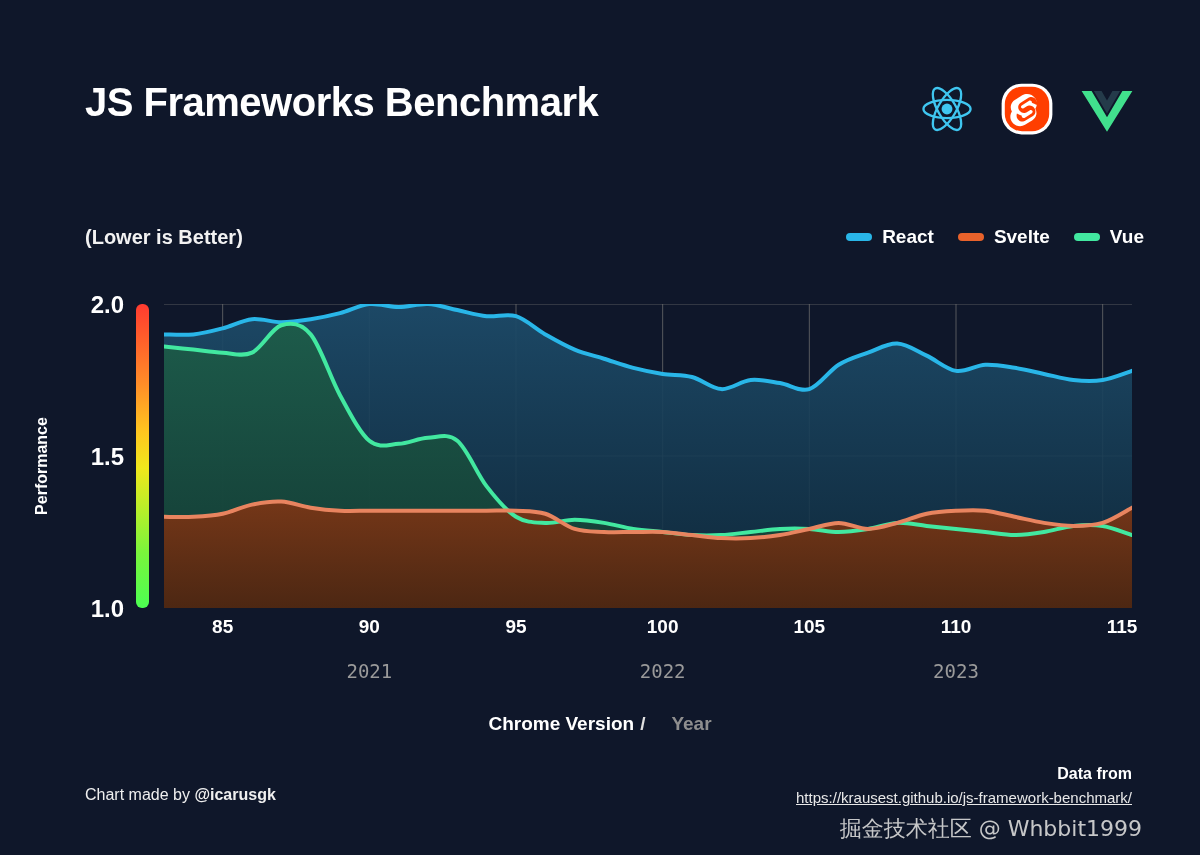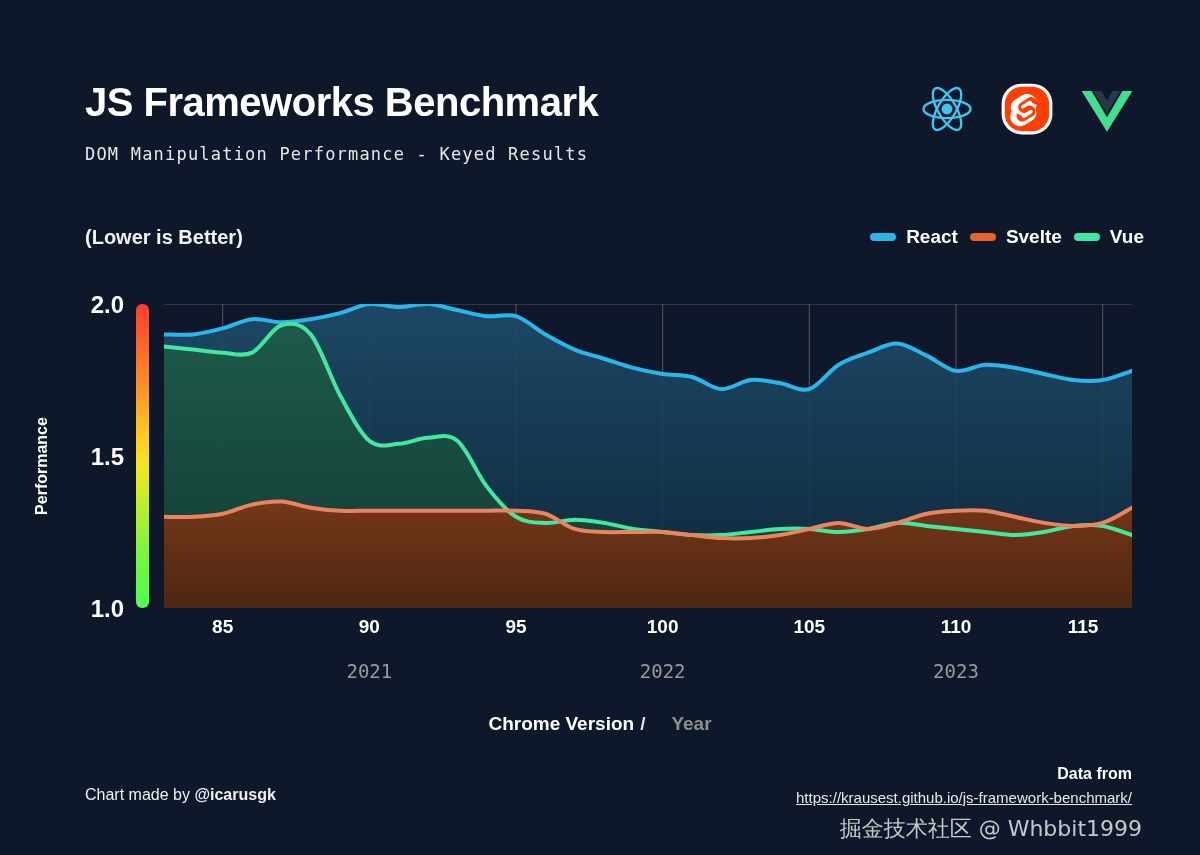--- a/index.html
+++ b/index.html
@@ -62,21 +62,21 @@
     font-size: 20px;
     font-weight: bold;
     color: #f2f2f2;
     white-space: nowrap;
   }
   #legend {
     position: absolute;
     right: 56px;
     top: 226px;
     display: flex;
-    gap: 12px;
+    gap: 24px;
   }
   .legend-item {
     display: flex;
     align-items: center;
     gap: 10px;
   }
   .legend-swatch {
     width: 26px;
     height: 8px;
     border-radius: 4px;
@@ -238,21 +238,20 @@
     font-family: "DejaVu Sans", sans-serif;
     margin-top: 8px;
   }
 </style>
 </head>
 <body>
 
 <div id="page">
 
   <div id="chart-title">JS Frameworks Benchmark</div>
-  <div id="chart-subtitle">DOM Manipulation Performance - Keyed Results</div>
 
   <div id="logo-row">
     <span>
       <svg class="logo" viewBox="0 0 64 64" aria-hidden="true">
         <circle cx="32" cy="32" r="6" fill="#3FC6F0"></circle>
         <g fill="none" stroke="#3FC6F0" stroke-width="2.6">
           <ellipse cx="32" cy="32" rx="26" ry="10"></ellipse>
           <ellipse cx="32" cy="32" rx="26" ry="10" transform="rotate(60 32 32)"></ellipse>
           <ellipse cx="32" cy="32" rx="26" ry="10" transform="rotate(120 32 32)"></ellipse>
         </g>
@@ -342,21 +341,21 @@
     </svg>
   </div>
 
   <div id="x-ticks">
       <div class="x-tick" style="left: 58.6667px;">85</div>
       <div class="x-tick" style="left: 205.333px;">90</div>
       <div class="x-tick" style="left: 352px;">95</div>
       <div class="x-tick" style="left: 498.667px;">100</div>
       <div class="x-tick" style="left: 645.333px;">105</div>
       <div class="x-tick" style="left: 792px;">110</div>
-      <div class="x-tick" style="left: 919px;">115</div>
+      <div class="x-tick" style="left: 958px;">115</div>
     </div>
   <div id="year-ticks">
       <div class="year-tick" style="left: 205.333px;">2021</div>
       <div class="year-tick" style="left: 498.667px;">2022</div>
       <div class="year-tick" style="left: 792px;">2023</div>
     </div>
   <div id="x-axis-title">
     <span>Chrome Version</span><span class="slash">/</span><span class="dim">Year</span>
   </div>
 

